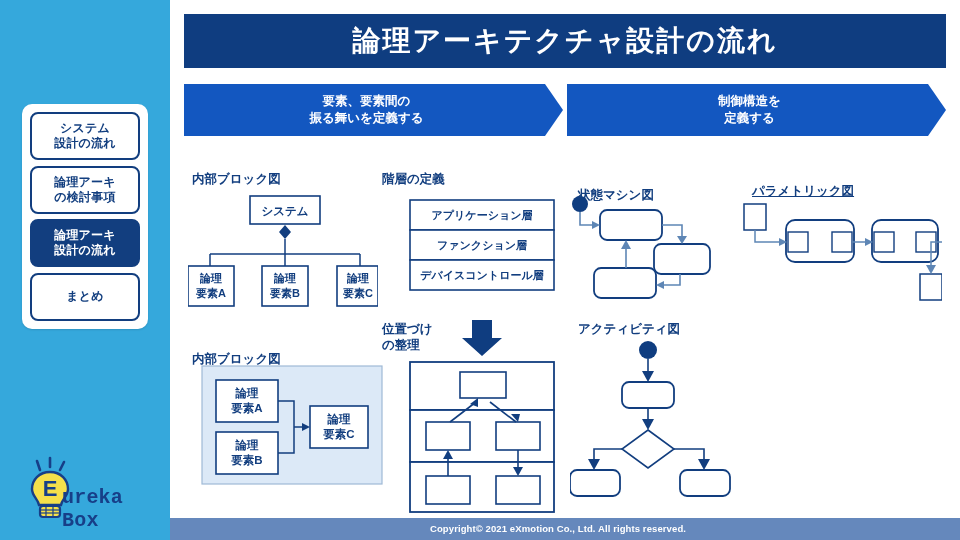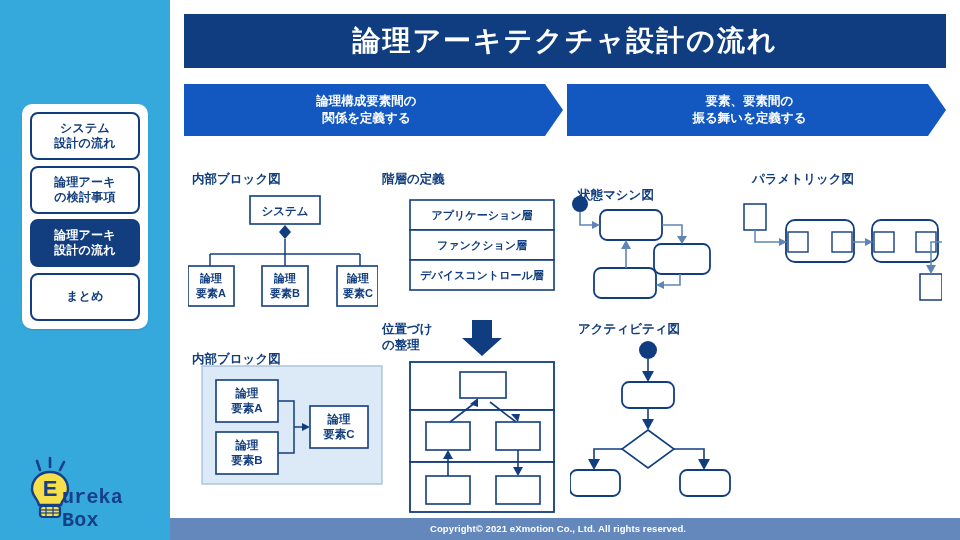--- a/index.html
+++ b/index.html
@@ -121,24 +121,24 @@
 </div>
 
 <div id="main-panel">
 
   <div id="title-bar">
     <div id="title-text">論理アーキテクチャ設計の流れ</div>
   </div>
 
   <div id="steps">
     <div class="step">
-      <span>論理構成要素間の<br>関係を定義する</span>
+      <span>要素、要素間の<br>振る舞いを定義する</span>
     </div>
     <div class="step">
-      <span>要素、要素間の<br>振る舞いを定義する</span>
+      <span>制御構造を<br>定義する</span>
     </div>
   </div>
 
   <div id="diagrams">
 
     <div class="dlabel" style="left:22px; top:32px;">内部ブロック図</div>
     <svg class="dsvg" style="left:18px; top:52px;" width="190" height="120" viewBox="0 0 190 120">
       <rect x="62" y="4" width="70" height="28" fill="#fff" stroke="#123E7F" stroke-width="1.6"></rect>
       <text x="97" y="23" text-anchor="middle" fill="#123E7F" font-family="Liberation Sans, sans-serif" font-size="11.5" font-weight="700">システム</text>
       <polygon points="97,33 103,40 97,47 91,40" fill="#123E7F"></polygon>
@@ -244,21 +244,21 @@
         <line x1="56" y1="76" x2="56" y2="56"></line>
       </g>
       <g fill="#5E86B5">
         <polygon points="30,33 22,29 22,37"></polygon>
         <polygon points="112,52 107,44 117,44"></polygon>
         <polygon points="86,93 94,89 94,97"></polygon>
         <polygon points="56,48 51,57 61,57"></polygon>
       </g>
     </svg>
 
-    <div class="dlabel" style="left:582px; top:32px;">パラメトリック図</div>
+    <div class="dlabel" style="left:582px; top:44px;text-decoration:underline;">パラメトリック図</div>
     <svg class="dsvg" style="left:572px; top:58px;" width="200" height="104" viewBox="0 0 200 104">
       <rect x="2" y="6" width="22" height="26" fill="#fff" stroke="#123E7F" stroke-width="1.5"></rect>
       <g fill="#fff" stroke="#123E7F" stroke-width="1.8">
         <rect x="44" y="22" width="68" height="42" rx="9"></rect>
         <rect x="130" y="22" width="66" height="42" rx="9"></rect>
       </g>
       <g fill="#fff" stroke="#123E7F" stroke-width="1.4">
         <rect x="46" y="34" width="20" height="20"></rect>
         <rect x="90" y="34" width="20" height="20"></rect>
         <rect x="132" y="34" width="20" height="20"></rect>

